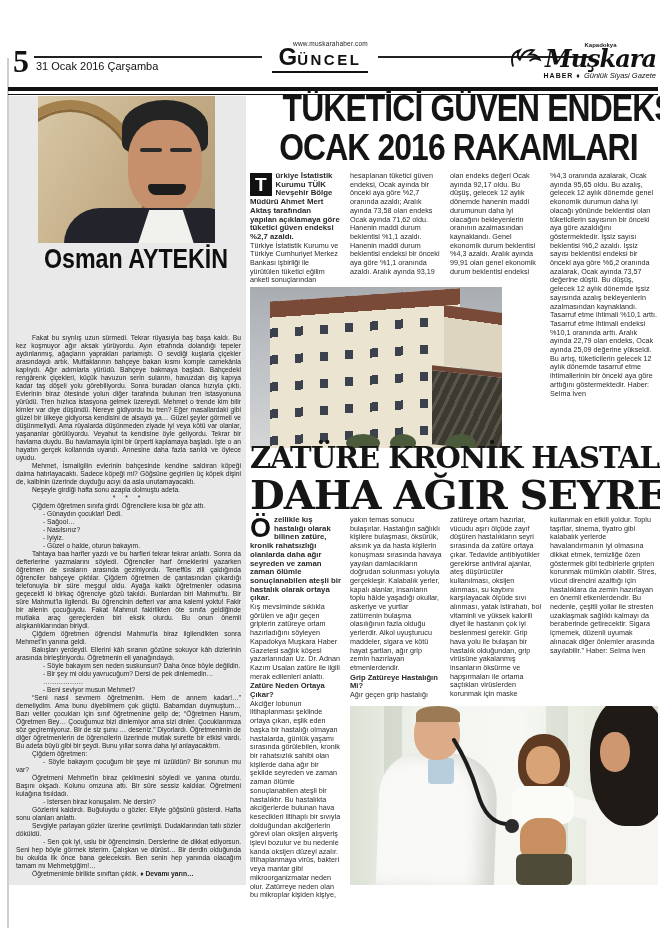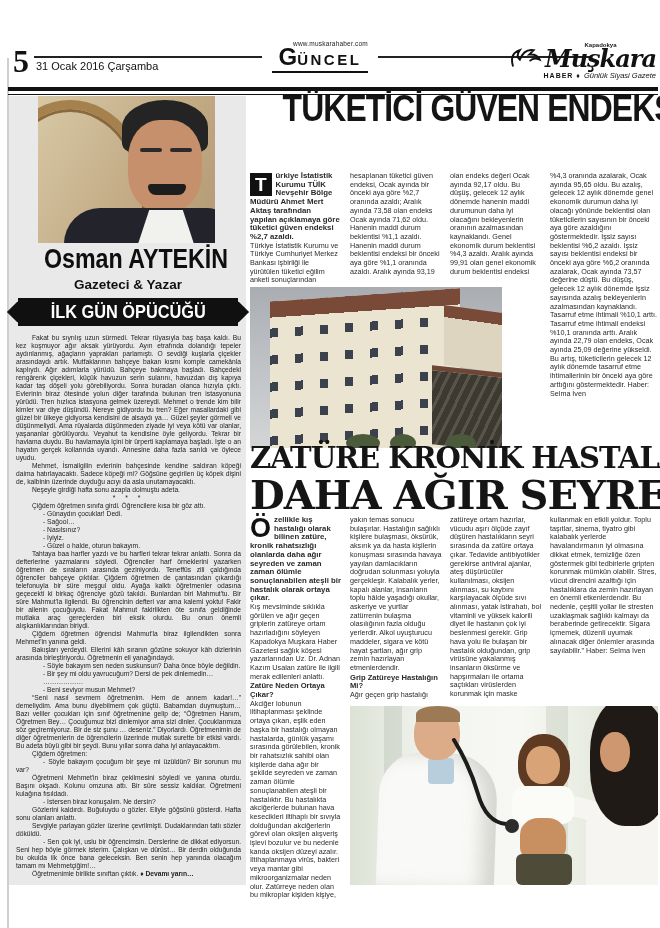--- a/index.html
+++ b/index.html
@@ -156,24 +156,20 @@
     <div class="phair"></div>
     <div class="pface"></div>
     <div class="pbrow"></div>
     <div class="pbrow2"></div>
     <div class="pmust"></div>
     <div class="pjacket"></div>
     <div class="pshirt"></div>
   </div>
 
   <div class="abs col-name"><span class="cond">Osman AYTEKİN</span></div>
-  <div class="abs col-role">Gazeteci &amp; Yazar</div>
-  <div class="abs col-banner">
-      <span class="cond">İLK GÜN ÖPÜCÜĞÜ</span>
-    </div>
 
   <div class="abs left-text">
       <p class="seg indent">Fakat bu sıyrılış uzun sürmedi. Tekrar rüyasıyla baş başa kaldı. Bu kez koşmuyor ağır aksak yürüyordu. Ayın etrafında dolandığı tepeler aydınlanmış, ağaçların yaprakları parlamıştı. O sevdiği kuşlarla çiçekler arasındaydı artık. Mutfaklarının bahçeye bakan kısmı komple camekânla kaplıydı. Ağır adımlarla yürüdü. Bahçeye bakmaya başladı. Bahçedeki rengârenk çiçekleri, küçük havuzun serin sularını, havuzdan dış kapıya kadar taş döşeli yolu görebiliyordu. Sonra buradan olanca hızıyla çıktı. Evlerinin biraz ötesinde yolun diğer tarafında bulunan tren istasyonuna yürüdü. Tren hızlıca istasyona gelmek üzereydi. Mehmet o trende kim bilir kimler var diye düşündü. Nereye gidiyordu bu tren? Eğer masallardaki gibi güzel bir ülkeye gidiyorsa kendisini de alsaydı ya… Güzel şeyler görmeli ve düşünmeliydi. Ama rüyalarda düşünmeden ziyade iyi veya kötü var olanlar, yaşananlar görülüyordu. Veyahut ta kendisine öyle geliyordu. Tekrar bir havlama duydu. Bu havlamayla içini bir ürperti kaplamaya başladı. İşte o an hayatın gerçek kollarında uyandı. Annesine daha fazla sarıldı ve öylece uyudu.</p>
       <p class="seg indent">Mehmet, İsmailgilin evlerinin bahçesinde kendine saldıran köpeği daima hatırlayacaktı. Sadece köpeği mi? Göğsüne geçirilen üç köpek dişini de, kalbinin üzerinde duyduğu acıyı da asla unutamayacaktı.</p>
       <p class="seg indent">Neşeyle girdiği hafta sonu azapla dolmuştu adeta.</p>
       <p class="seg center">*  *  *</p>
       <p class="seg indent">Çiğdem öğretmen sınıfa girdi. Öğrencilere kısa bir göz attı.</p>
       <p class="seg dialog">- Günaydın çocuklar! Dedi.</p>
       <p class="seg dialog">- Sağool…</p>
       <p class="seg dialog">- Nasılsınız?</p>
@@ -192,20 +188,21 @@
       <p class="seg indent">Öğretmeni Mehmet'in biraz çekilmesini söyledi ve yanına oturdu. Başını okşadı. Kolunu omzuna attı. Bir süre sessiz kaldılar. Öğretmeni kulağına fısıldadı.</p>
       <p class="seg dialog">- İstersen biraz konuşalım. Ne dersin?</p>
       <p class="seg indent">Gözlerini kaldırdı. Buğuluydu o gözler. Eliyle göğsünü gösterdi. Hafta sonu olanları anlattı.</p>
       <p class="seg indent">Sevgiyle parlayan gözler üzerine çevrilmişti. Dudaklarından tatlı sözler döküldü.</p>
       <p class="seg dialog">- Sen çok iyi, uslu bir öğrencimsin. Derslerine de dikkat ediyorsun. Seni hep böyle görmek isterim. Çalışkan ve dürüst… Bir derdin olduğunda bu okulda ilk önce bana geleceksin. Ben senin hep yanında olacağım tamam mı Mehmetçiğim!…</p>
       <p class="seg indent">Öğretmenimle birlikte sınıftan çıktık. <b>♦ Devamı yarın…</b></p>
     </div>
 
   <div class="abs head1">
     <div><span class="cond">TÜKETİCİ GÜVEN ENDEKSİ</span></div>
+    <div><span class="cond">OCAK 2016 RAKAMLARI</span></div>
   </div>
 
   <div class="abs acol t1">
       <p class="seg lead"><span class="dropcap box">T</span>ürkiye İstatistik Kurumu TÜİK Nevşehir Bölge Müdürü Ahmet Mert Aktaş tarafından yapılan açıklamaya göre tüketici güven endeksi %2,7 azaldı.</p>
       <p class="seg normal">Türkiye İstatistik Kurumu ve Türkiye Cumhuriyet Merkez Bankası işbirliği ile yürütülen tüketici eğilim anketi sonuçlarından</p>
     </div>
   <div class="abs acol t2">
       <p class="seg normal">hesaplanan tüketici güven endeksi, Ocak ayında bir önceki aya göre %2,7 oranında azaldı; Aralık ayında 73,58 olan endeks Ocak ayında 71,62 oldu. Hanenin maddi durum beklentisi %1,1 azaldı. Hanenin maddi durum beklentisi endeksi bir önceki aya göre %1,1 oranında azaldı. Aralık ayında 93,19</p>
     </div>
   <div class="abs acol t3">

